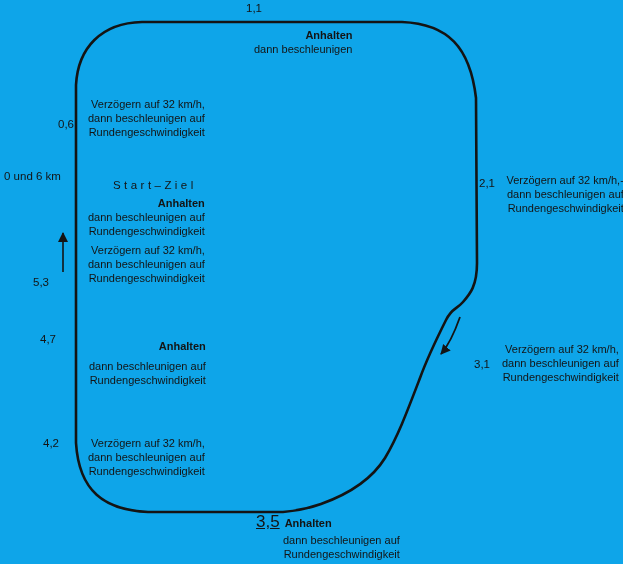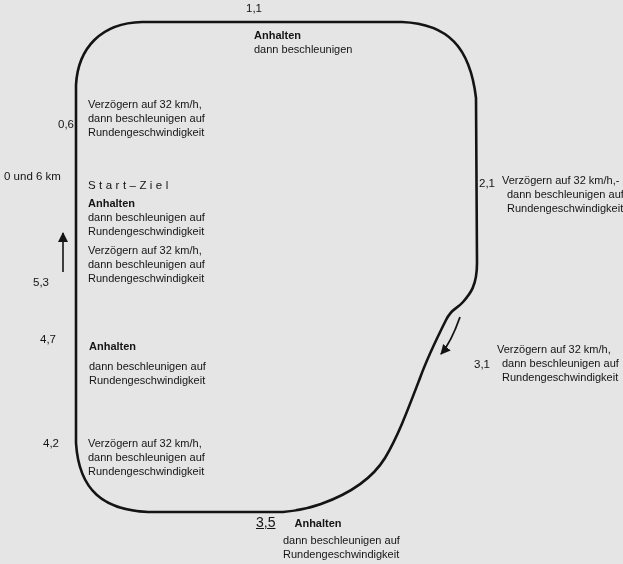--- a/index.html
+++ b/index.html
@@ -4,24 +4,25 @@
 <style>
   html, body {
     margin: 0;
     padding: 0;
     background: #ffffff;
   }
   #canvas {
     position: relative;
     width: 623px;
     height: 564px;
-    background: #e5e5e5;
+    background: #0ea5e9;
     font-family: "Liberation Sans", "DejaVu Sans", sans-serif;
     color: #141414;
     overflow: hidden;
+    text-align: right;
   }
   #track-svg {
     position: absolute;
     left: 0;
     top: 0;
   }
   .km {
     position: absolute;
     font-size: 11.5px;
     line-height: 14px;
@@ -35,28 +36,29 @@
   }
   .blk div { min-height: 14px; }
   .bold { font-weight: bold; }
   .gap-before { margin-top: 6px; }
   .indent { padding-left: 5px; }
   .start-title {
     position: absolute;
     font-size: 11.5px;
     letter-spacing: 0.30em;
     white-space: nowrap;
+    margin-left: 25px;
   }
   .inline-row {
     position: absolute;
     font-size: 11px;
     line-height: 14px;
     white-space: nowrap;
   }
-  .inline-row .kmnum { margin-right: 19px; font-size: 14px; text-decoration: underline; }
+  .inline-row .kmnum { margin-right: 5px; font-size: 17px; text-decoration: underline; }
 </style>
 </head>
 <body>
 
 <div id="canvas">
 
   <svg id="track-svg" width="623" height="564" viewBox="0 0 623 564">
     <defs>
       <marker id="arrowhead" markerUnits="userSpaceOnUse" markerWidth="14" markerHeight="12" refX="9" refY="5" orient="auto">
         <path d="M0,0 L10,5 L0,10 Z" fill="#141414"></path>

